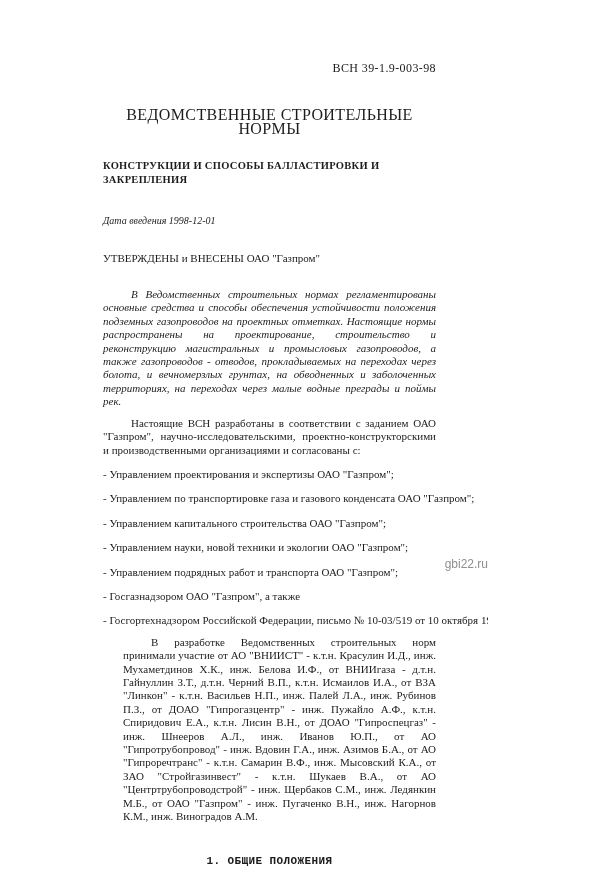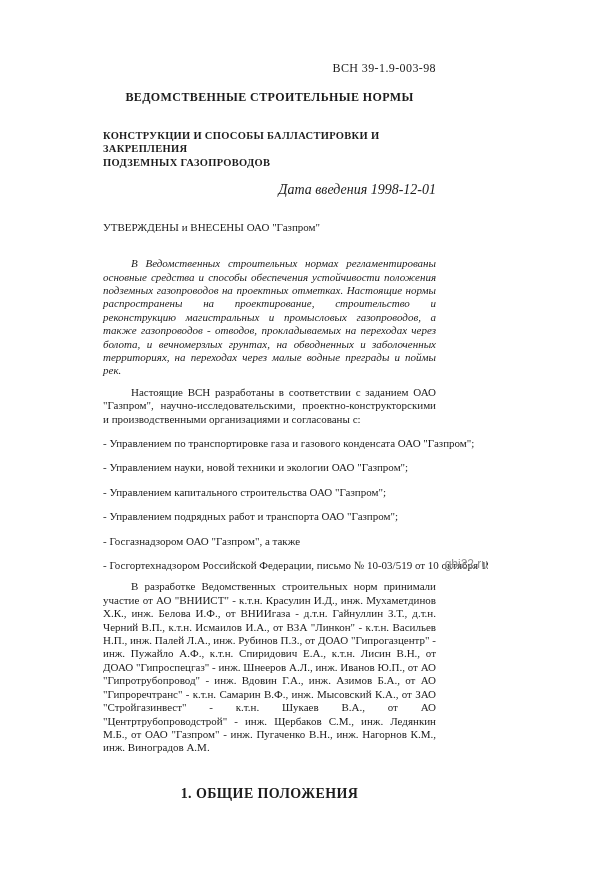--- a/index.html
+++ b/index.html
@@ -20,63 +20,64 @@
     font-size: 11px;
     line-height: 13.4px;
   }
   .doc-number {
     text-align: right;
     font-size: 12px;
     letter-spacing: 0.4px;
     white-space: nowrap;
   }
   .type-heading {
-    margin-top: 16px;
+    margin-top: 33px;
     text-align: center;
-    font-weight: bold;
-    font-size: 12px;
+    font-weight: normal;
+    font-size: 16px;
     letter-spacing: 0.4px;
   }
   .doc-title {
     margin-top: 24px;
     font-weight: bold;
     font-size: 10.5px;
     letter-spacing: 0.3px;
     line-height: 13.5px;
   }
   .effective-date {
-    margin-top: 14px;
-    text-align: right;
+    margin-top: 28px;
+    text-align: left;
     font-style: italic;
-    font-size: 14px;
+    font-size: 10px;
   }
   .approved-line { margin-top: 24px; }
   .replaces-line { margin-top: 16px; }
   .annotation-heading {
     margin-top: 28px;
     text-align: center;
     font-weight: bold;
     font-size: 11px;
     letter-spacing: 0.6px;
   }
   .body-paragraph {
     margin: 0;
     text-align: justify;
     text-indent: 28px;
   }
   .para-scope { margin-top: 23px; font-style: italic; }
   .para-developed { margin-top: 8px; font-family: Liberation Serif, serif; }
   .agreed-item { margin-top: 11px; white-space: nowrap; }
-  .para-participants { margin-top: 8px; }
+  .para-participants { margin-top: 8px; margin-left: 20px; }
   .section-heading {
     margin-top: 32px;
     text-align: center;
     font-weight: bold;
-    font-size: 14px;
+    font-size: 11px;
     letter-spacing: 0.4px;
+    font-family: Liberation Mono, monospace;
   }
   .watermark {
     position: absolute;
     top: 558px;
     right: 0;
     font-family: "Liberation Sans", sans-serif;
     font-size: 12px;
     color: #8f8f8f;
   }
 </style>
@@ -84,37 +85,37 @@
 <body>
 
 <div class="page">
 
   <div class="doc-number">ВСН 39-1.9-003-98</div>
 
   <div class="type-heading">ВЕДОМСТВЕННЫЕ СТРОИТЕЛЬНЫЕ НОРМЫ</div>
 
   <div class="doc-title">
     <div>КОНСТРУКЦИИ И СПОСОБЫ БАЛЛАСТИРОВКИ И ЗАКРЕПЛЕНИЯ</div>
-    <div>ПОДЗЕМНЫХ ГАЗОПРОВОДОВ</div>
   </div>
 
   <div class="effective-date">Дата введения 1998-12-01</div>
 
   <div class="approved-line">УТВЕРЖДЕНЫ и ВНЕСЕНЫ ОАО "Газпром"</div>
 
 
 
   <p class="body-paragraph para-scope">В Ведомственных строительных нормах регламентированы основные средства и способы обеспечения устойчивости положения подземных газопроводов на проектных отметках. Настоящие нормы распространены на проектирование, строительство и реконструкцию магистральных и промысловых газопроводов, а также газопроводов - отводов, прокладываемых на переходах через болота, и вечномерзлых грунтах, на обводненных и заболоченных территориях, на переходах через малые водные преграды и поймы рек.</p>
 
   <p class="body-paragraph para-developed">Настоящие ВСН разработаны в соответствии с заданием ОАО "Газпром", научно-исследовательскими, проектно-конструкторскими и производственными организациями и согласованы с:</p>
 
   <div>
+    <div class="agreed-item">- Управлением проектирования и экспертизы ОАО "Газпром";</div>
     <div class="agreed-item">- Управлением по транспортировке газа и газового конденсата ОАО "Газпром";</div>
+    <div class="agreed-item">- Управлением капитального строительства ОАО "Газпром";</div>
     <div class="agreed-item">- Управлением науки, новой техники и экологии ОАО "Газпром";</div>
-    <div class="agreed-item">- Управлением капитального строительства ОАО "Газпром";</div>
     <div class="agreed-item">- Управлением подрядных работ и транспорта ОАО "Газпром";</div>
     <div class="agreed-item">- Госгазнадзором ОАО "Газпром", а также</div>
     <div class="agreed-item">- Госгортехнадзором Российской Федерации, письмо № 10-03/519 от 10 октября 1998 г.</div>
   </div>
 
   <p class="body-paragraph para-participants">В разработке Ведомственных строительных норм принимали участие от АО "ВНИИСТ" - к.т.н. Красулин И.Д., инж. Мухаметдинов Х.К., инж. Белова И.Ф., от ВНИИгаза - д.т.н. Гайнуллин З.Т., д.т.н. Черний В.П., к.т.н. Исмаилов И.А., от ВЗА "Линкон" - к.т.н. Васильев Н.П., инж. Палей Л.А., инж. Рубинов П.З., от ДОАО "Гипрогазцентр" - инж. Пужайло А.Ф., к.т.н. Спиридович Е.А., к.т.н. Лисин В.Н., от ДОАО "Гипроспецгаз" - инж. Шнееров А.Л., инж. Иванов Ю.П., от АО "Гипротрубопровод" - инж. Вдовин Г.А., инж. Азимов Б.А., от АО "Гипроречтранс" - к.т.н. Самарин В.Ф., инж. Мысовский К.А., от ЗАО "Стройгазинвест" - к.т.н. Шукаев В.А., от АО "Центртрубопроводстрой" - инж. Щербаков С.М., инж. Ледянкин М.Б., от ОАО "Газпром" - инж. Пугаченко В.Н., инж. Нагорнов К.М., инж. Виноградов А.М.</p>
 
   <div class="section-heading">1. ОБЩИЕ ПОЛОЖЕНИЯ</div>
 
   <div class="watermark">gbi22.ru</div>

